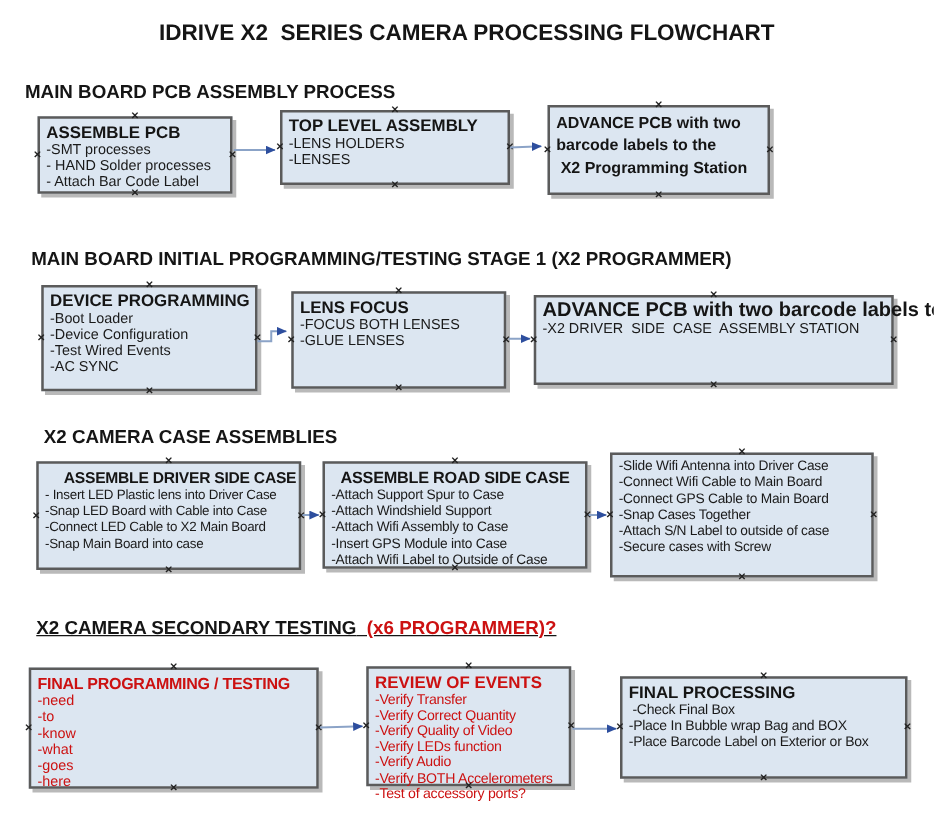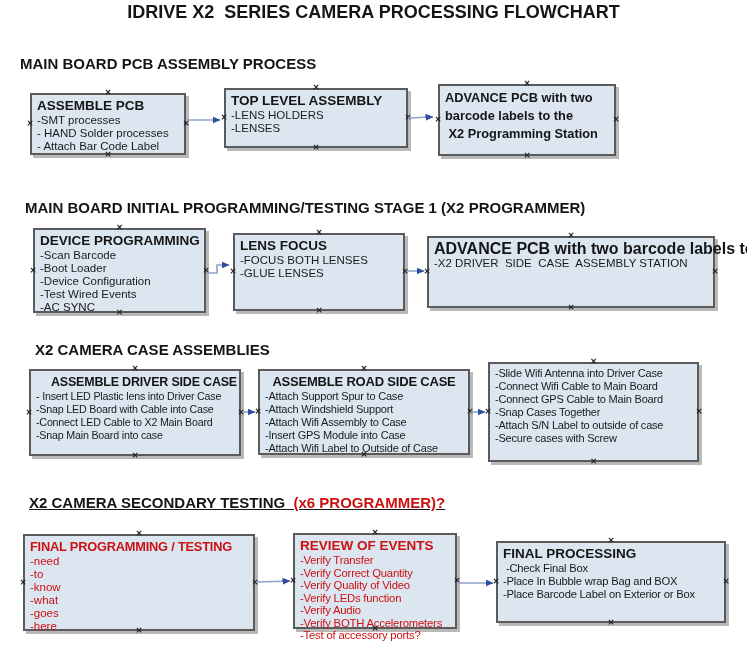--- a/index.html
+++ b/index.html
@@ -1,27 +1,27 @@
 <!DOCTYPE html>
 <html style="--fill: #dce6f1; --bord: #5b5b5b; --red: #cc1111; --aline: #8ba3c7; --ahead: #2d4e9e;"><head>
 <meta charset="utf-8">
 <style>
   html,body{margin:0;padding:0;}
   body{
     width:747px;height:662px;position:relative;background:#ffffff;
     font-family:"Liberation Sans",sans-serif;overflow:hidden;
   }
   .main-title{
-    position:absolute;top:2px;left:0;right:0;text-align:center;
+    position:absolute;top:16px;left:0;right:0;text-align:center;
     font-size:18px;font-weight:bold;color:#151515;white-space:pre;
   }
   .sheading{
     position:absolute;font-size:15px;font-weight:bold;color:#151515;white-space:pre;
   }
-  .s1{left:20px;top:55px;}
+  .s1{left:20px;top:65px;}
   .s2{left:25px;top:199px;}
   .s3{left:35px;top:341px;}
   .s4{left:29px;top:494px;text-decoration:underline;}
   .redtxt{color:var(--red,#cc1111);}
 
   .fbox{
     position:absolute;box-sizing:border-box;
     background:var(--fill,#dce6f1);
     border:2px solid var(--bord,#5b5b5b);
     box-shadow:3px 3px 0 rgba(128,128,128,0.55);
@@ -108,21 +108,20 @@
  X2 Programming Station</div>
 <span class="handle ht">✕</span>
     <span class="handle hb">✕</span>
     <span class="handle hl">✕</span>
     <span class="handle hr">✕</span>
   </div>
 
 <div class="fbox b-r2a">
   <div class="btitle">DEVICE PROGRAMMING</div>
   <div class="bitems">
-      <div class="item">-Scan Barcode</div>
       <div class="item">-Boot Loader</div>
       <div class="item">-Device Configuration</div>
       <div class="item">-Test Wired Events</div>
       <div class="item">-AC SYNC</div>
     </div>
 <span class="handle ht">✕</span>
     <span class="handle hb">✕</span>
     <span class="handle hl">✕</span>
     <span class="handle hr">✕</span>
   </div>

